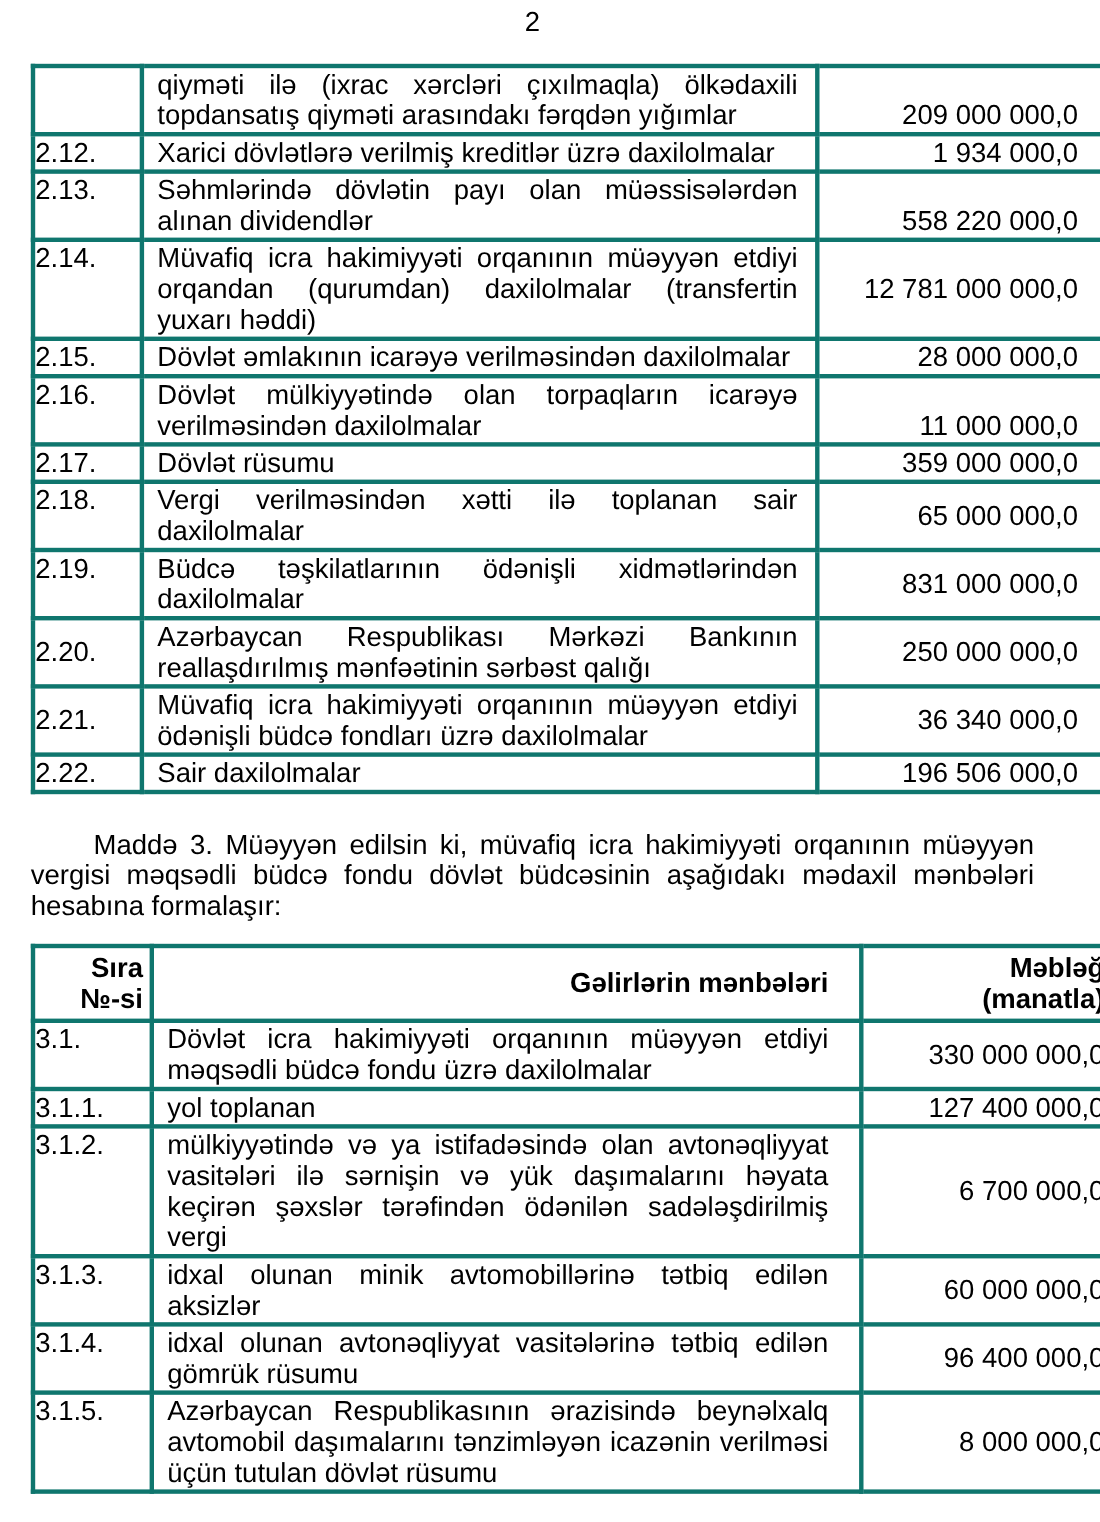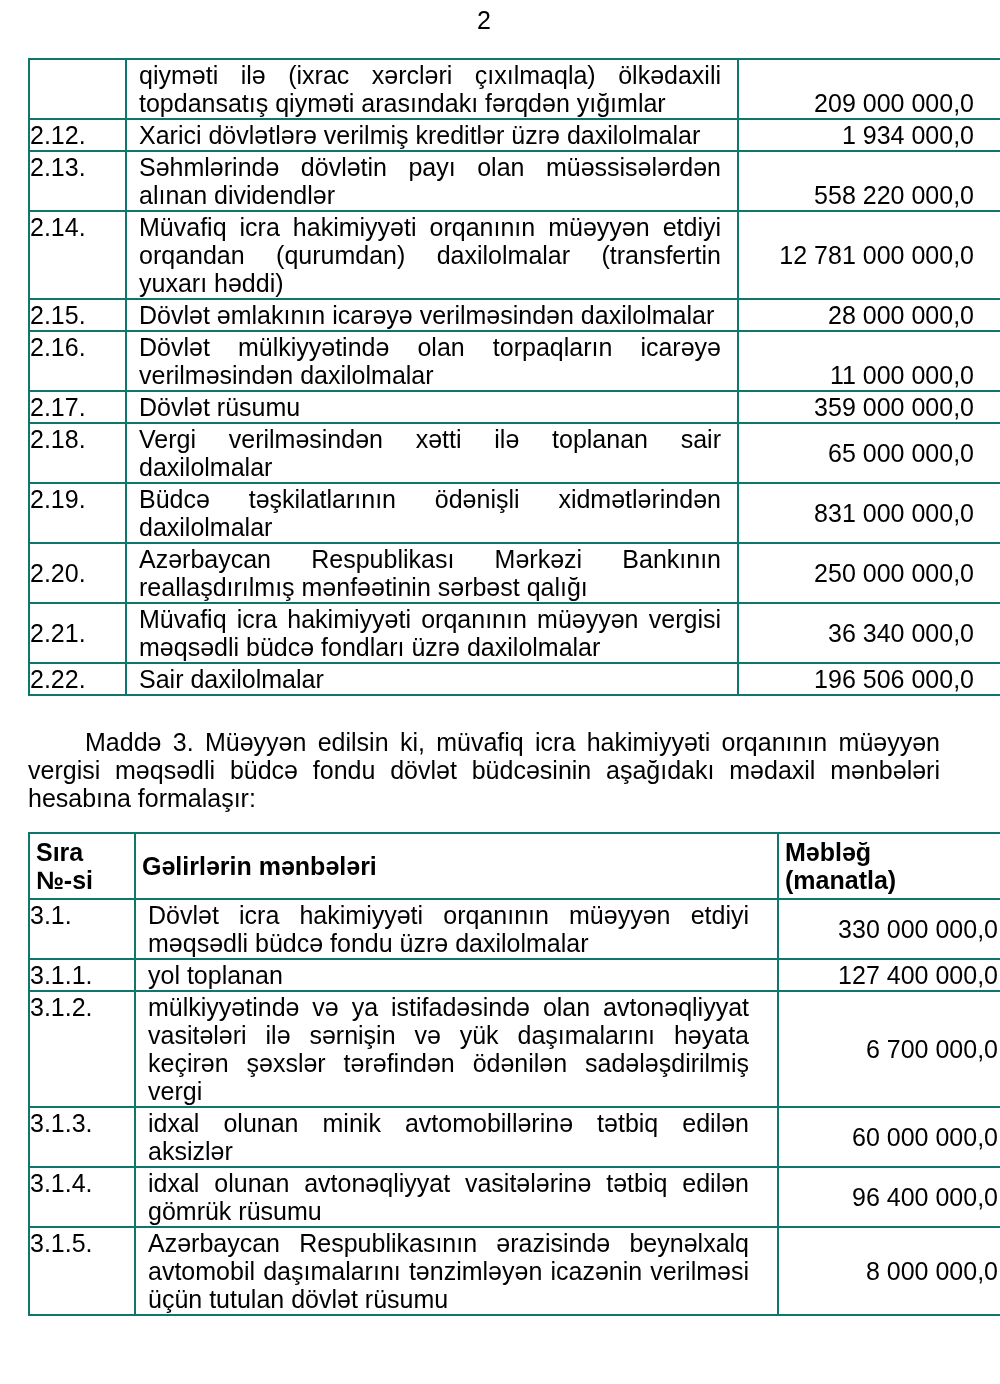--- a/index.html
+++ b/index.html
@@ -15,21 +15,21 @@
   .page { padding: 6px 60px 0 28px; }
 
   .page-number { text-align: center; margin-bottom: 24px; }
 
   table {
     width: 912px;
     border-collapse: collapse;
     table-layout: fixed;
   }
   td, th {
-    border: 2px solid #0f766e;
+    border: 4px solid #0f766e;
     padding: 1px 0;
     vertical-align: top;
     font-weight: normal;
   }
 
   
   .c-no  { text-align: left; vertical-align: top; }
   .c-src { text-align: justify; padding-left: 12px; padding-right: 16px; }
   .c-amt { text-align: right; padding-right: 32px; vertical-align: middle; }
 
@@ -42,21 +42,21 @@
   .t2 .c-amt { width: 213px; padding-right: 28px; }
 
   
   .va-top    { vertical-align: top; }
   .va-middle { vertical-align: middle; }
   .va-bottom { vertical-align: bottom; }
 
   
   .t2 th {
     font-weight: bold;
-    text-align: left;
+    text-align: right;
     vertical-align: middle;
     white-space: pre-line;
     padding: 4px 6px;
   }
 
   .article {
     width: 912px;
     margin: 32px 0 20px 0;
     text-align: justify;
     text-indent: 57px;
@@ -117,21 +117,21 @@
         <td class="c-src">Büdcə təşkilatlarının ödənişli xidmətlərindən daxilolmalar</td>
         <td class="c-amt">831 000 000,0</td>
       </tr>
       <tr>
         <td class="c-no va-middle">2.20.</td>
         <td class="c-src">Azərbaycan Respublikası Mərkəzi Bankının reallaşdırılmış mənfəətinin sərbəst qalığı</td>
         <td class="c-amt">250 000 000,0</td>
       </tr>
       <tr>
         <td class="c-no va-middle">2.21.</td>
-        <td class="c-src">Müvafiq icra hakimiyyəti orqanının müəyyən vergisi məqsədli büdcə fondları üzrə daxilolmalar</td>
+        <td class="c-src">Müvafiq icra hakimiyyəti orqanının müəyyən etdiyi ödənişli büdcə fondları üzrə daxilolmalar</td>
         <td class="c-amt">36 340 000,0</td>
       </tr>
       <tr>
         <td class="c-no">2.22.</td>
         <td class="c-src">Sair daxilolmalar</td>
         <td class="c-amt">196 506 000,0</td>
       </tr>
     </tbody>
   </table>
 

